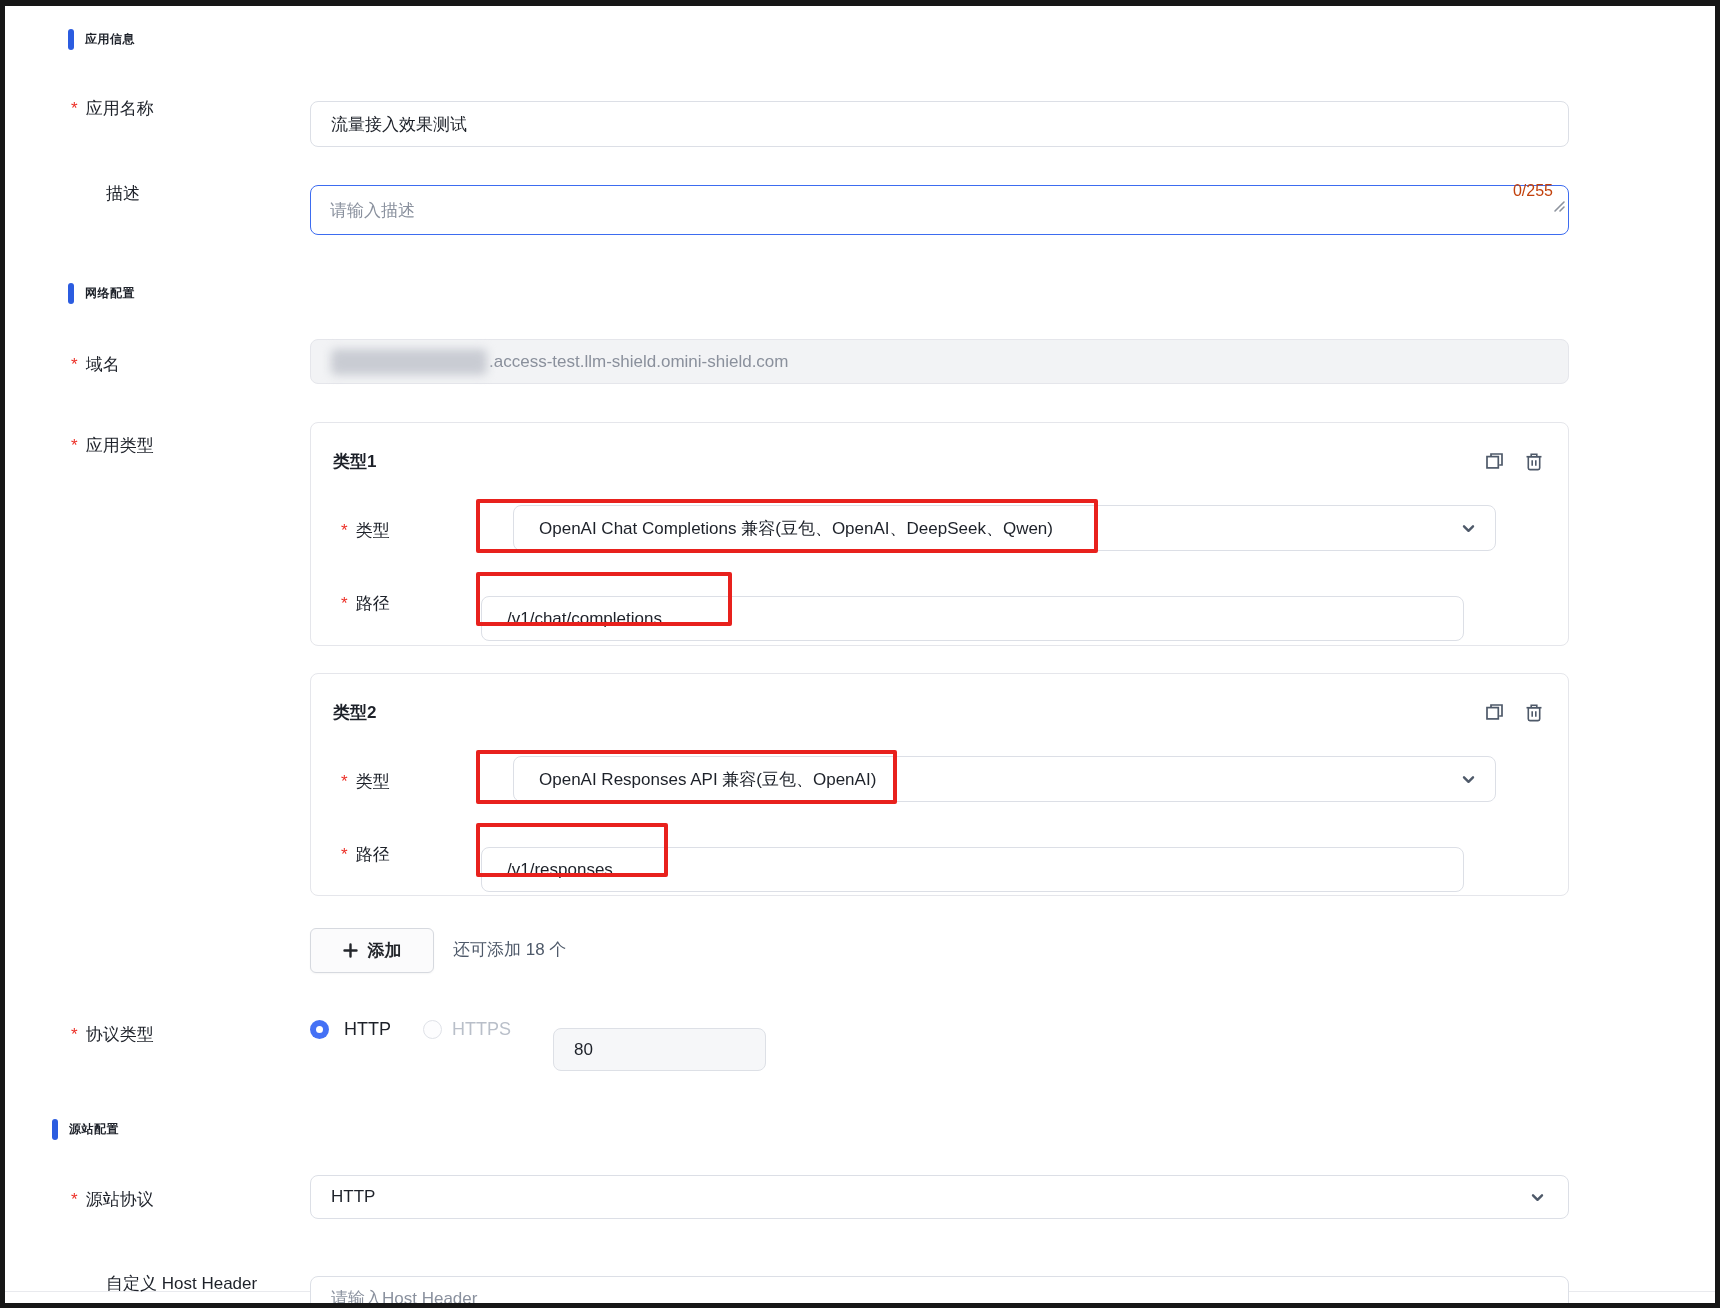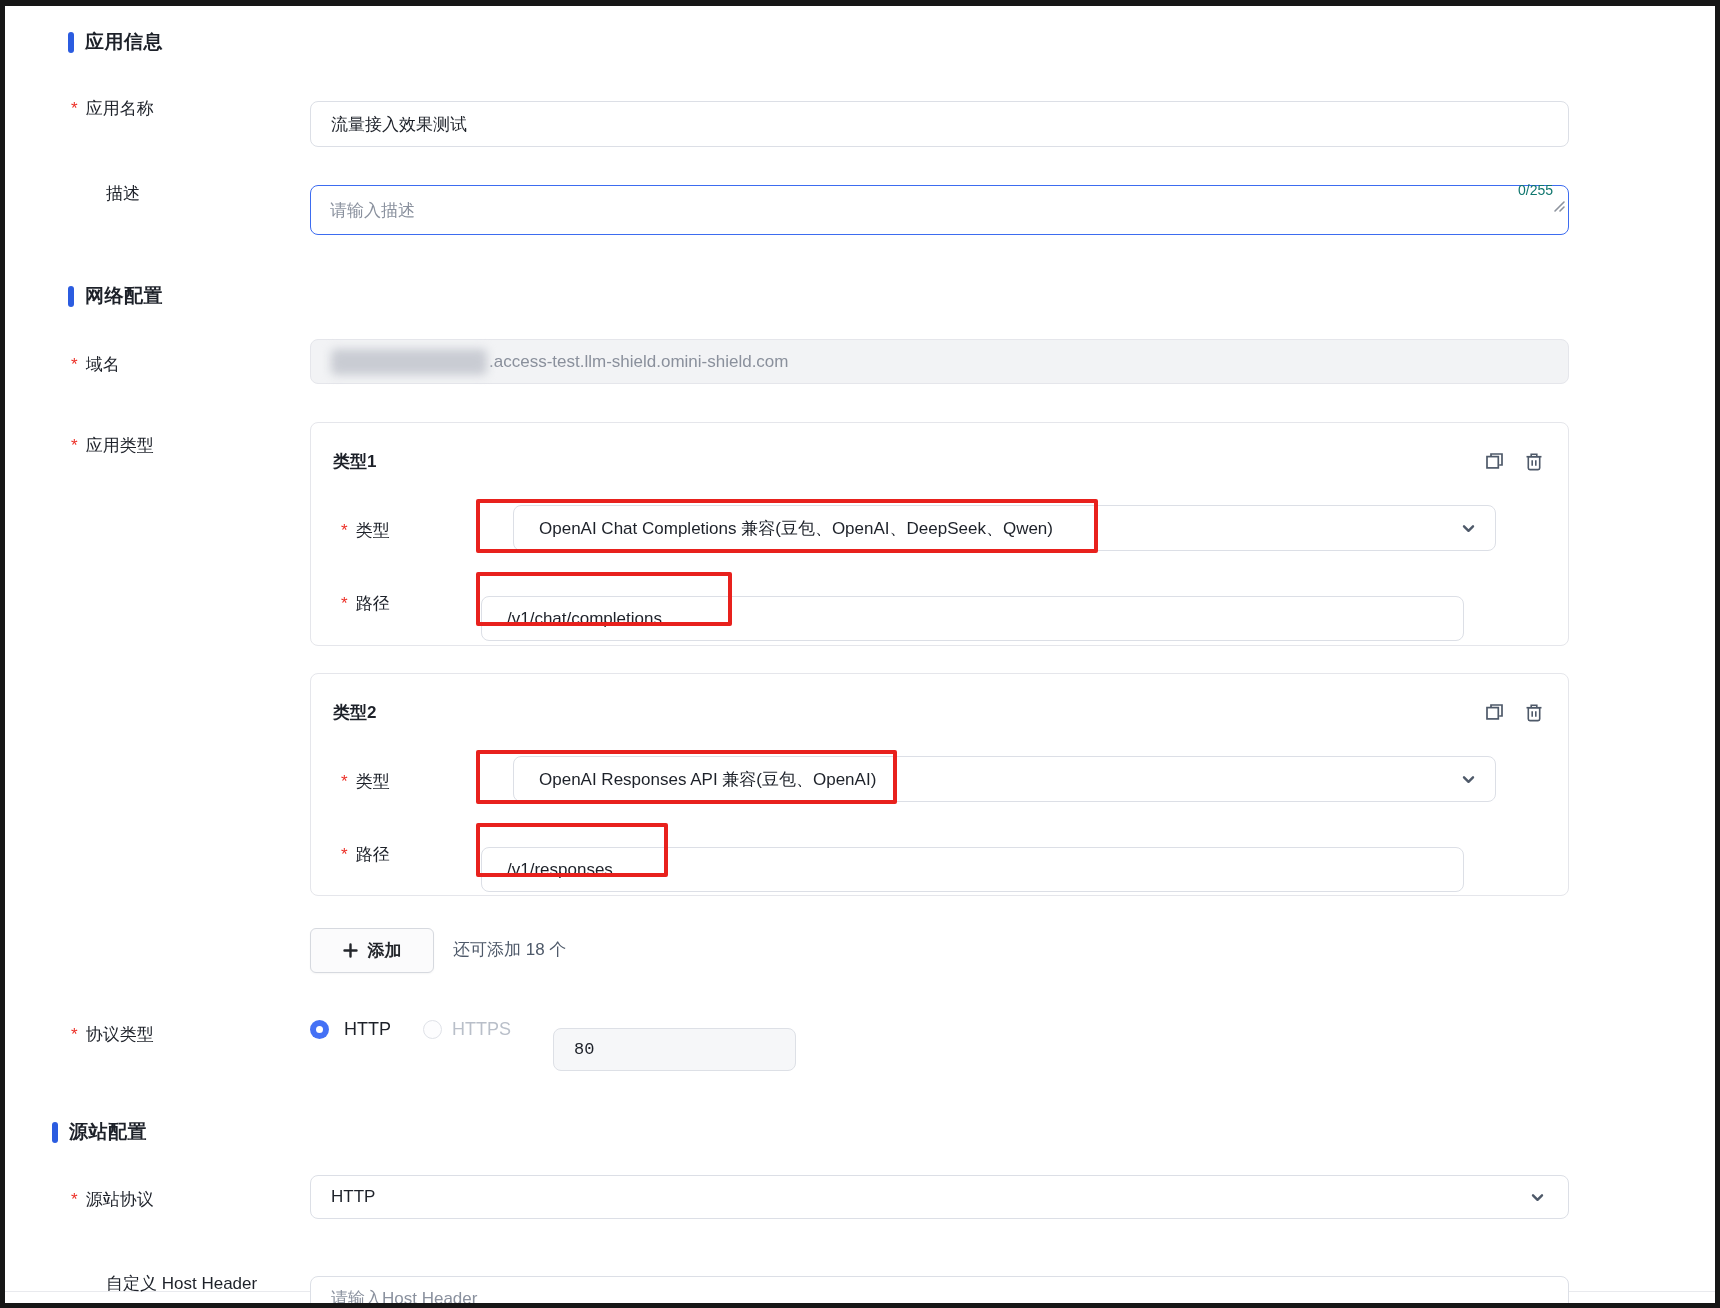--- a/index.html
+++ b/index.html
@@ -10,21 +10,21 @@
   }
   .frame{
     position:absolute;left:5px;top:6px;
     width:1710px;height:1297px;
     background:#ffffff;overflow:hidden;
     color:#1d2129;
   }
   
   .sec-head{position:absolute;display:flex;align-items:center;gap:11px;}
   .sec-bar{width:6px;height:21px;border-radius:3px;background:#2b5ce0;}
-  .sec-title{font-size:19px;font-weight:700;color:#1d2129;letter-spacing:.5px;}
+  .sec-title{font-size:12px;font-weight:700;color:#1d2129;letter-spacing:.5px;}
   #sec-app{left:63px;top:23px;}
   #sec-net{left:63px;top:277px;}
   #sec-origin{left:47px;top:1113px;}
 
   
   .flabel{position:absolute;left:66px;display:flex;gap:8px;font-size:17px;color:#1d2129;white-space:nowrap;}
   .flabel .star{color:#ec2f26;font-size:17px;line-height:1.2;transform:translateY(2px);}
   .flabel.no-req{left:89px;margin-left:12px;}
   #lbl-appname{top:91px;}
   #lbl-desc{top:176px;}
@@ -47,21 +47,21 @@
 
   #app-name{left:305px;top:77px;width:1259px;height:46px;}
 
   #desc-wrap{position:absolute;left:305px;top:161px;width:1259px;height:50px;}
   #desc{
     position:absolute;left:0;top:0;width:1259px;height:50px;box-sizing:border-box;
     border:1.5px solid #3d6cf0;border-radius:8px;resize:none;overflow:hidden;
     font-size:17px;font-family:inherit;color:#0f766e;
     padding:13px 95px 0 19px;background:#fff;
   }
-  #desc-counter{position:absolute;right:16px;top:15px;font-size:14px;color:#0f766e;}
+  #desc-counter{position:absolute;right:16px;top:15px;font-size:16px;color:#c2410c;}
   #desc-resize{position:absolute;right:3px;bottom:4px;}
 
   #domain{left:305px;top:333px;width:1259px;height:45px;background:#f2f3f5;border-color:#e5e6eb;color:#8a909c;}
   .redacted{width:156px;height:26px;border-radius:5px;background:#c9ccd3;filter:blur(5px);margin-right:2px;flex:none;}
 
   
   .card{
     position:absolute;left:305px;width:1259px;
     border:1px solid #e5e6eb;border-radius:8px;background:#fff;box-sizing:border-box;
   }
@@ -103,21 +103,21 @@
   #add-hint{position:absolute;left:448px;top:932px;font-size:17px;color:#4e5969;}
 
   
   .radio{position:absolute;width:19px;height:19px;border-radius:50%;box-sizing:border-box;cursor:pointer;}
   #radio-http{left:305px;top:1014px;background:#4471f5;}
   #radio-http::after{content:"";position:absolute;left:6px;top:6px;width:7px;height:7px;border-radius:50%;background:#fff;}
   #radio-https{left:418px;top:1014px;background:#fdfdfe;border:1px solid #dfe2e8;}
   .radio-label{position:absolute;font-size:18px;}
   #radio-http-label{left:339px;top:1013px;color:#1d2129;}
   #radio-https-label{left:447px;top:1013px;color:#b9bfc9;}
-  #port{left:548px;top:1004px;width:243px;height:43px;background:#f6f7f9;border:1px solid #dde0e6;font-family:Liberation Mono, monospace;}
+  #port{left:548px;top:1004px;width:213px;height:43px;background:#f6f7f9;border:1px solid #dde0e6;}
 
   
   #origin-proto{
     position:absolute;left:305px;top:1169px;width:1259px;height:44px;box-sizing:border-box;
     border:1px solid #dcdfe6;border-radius:8px;display:flex;align-items:center;
     padding:0 52px 0 20px;font-size:17px;cursor:pointer;background:#fff;
   }
   #origin-proto .chev{position:absolute;right:22px;top:13px;}
   #host-header{left:305px;top:1252px;width:1259px;height:46px;}
 

